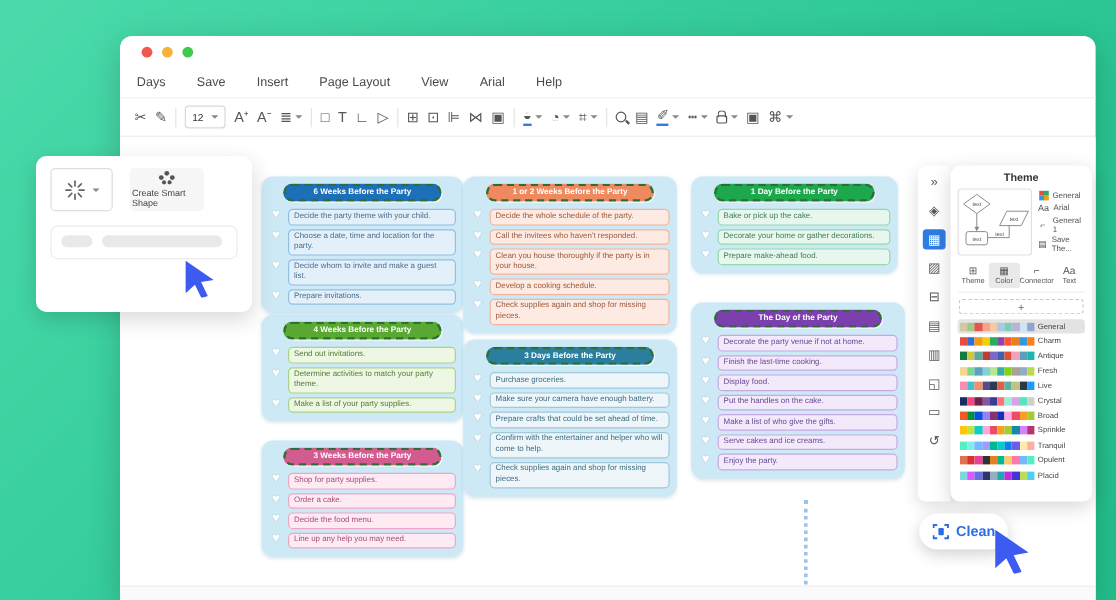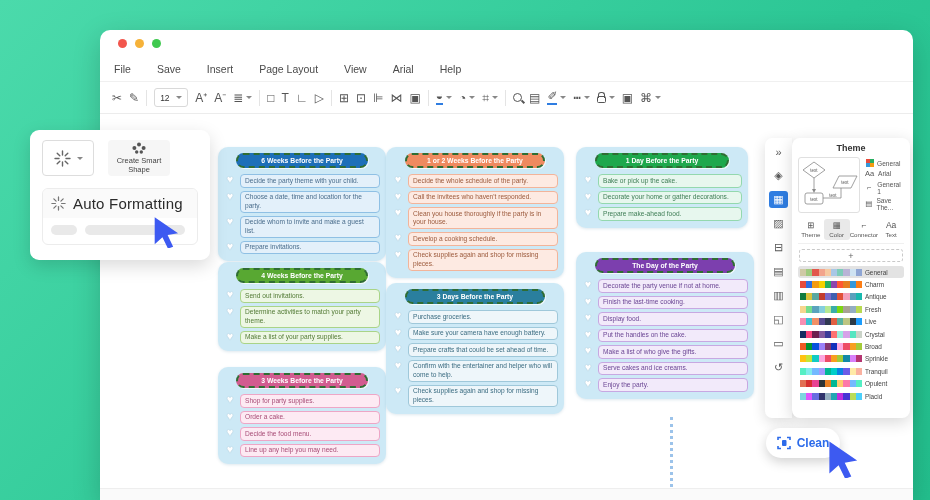--- a/index.html
+++ b/index.html
@@ -81,21 +81,21 @@
   .pal-label { font-size:6.4px; color:#444; white-space:nowrap; }
 
   
   .smart-card { position:absolute; left:30px; top:130px; width:180px; height:130px; background:#fff;
     border-radius:9px; box-shadow:0 6px 18px rgba(0,0,0,.15); padding:10px 12px; }
   .sc-row { display:flex; gap:14px; align-items:stretch; }
   .sc-btn1 { border:1px solid #ddd; border-radius:4px; width:52px; height:36px; display:flex;
     align-items:center; justify-content:center; gap:5px; }
   .sc-btn2 { width:62px; display:flex; flex-direction:column; align-items:center; justify-content:center;
     gap:2px; background:#f6f6f6; border-radius:4px; padding:2px; }
-  .sc-btn2 .lbl { font-size:7.5px; color:#444; text-align:center; line-height:1.2; }
+  .sc-btn2 .lbl { font-size:7.5px; color:#444; text-align:left; line-height:1.2; }
   .af-card { margin-top:12px; border:1px solid #ececec; border-radius:6px; overflow:hidden; }
   .af-head { background:#fafafa; display:flex; align-items:center; gap:7px; padding:6px 8px; }
   .af-title { font-size:15px; color:#2b2b2b; letter-spacing:.2px; }
   .af-body { display:flex; gap:8px; padding:7px 8px 9px 8px; }
   .sk-pill { width:26px; height:10px; border-radius:5px; background:#e9e9e9; }
   .sk-bar { width:100px; height:10px; border-radius:5px; background:#e9e9e9; }
 
   
   .focus-btn { position:absolute; left:766px; top:428px; width:74px; height:30px; background:#fff;
     border-radius:16px; box-shadow:0 4px 12px rgba(0,0,0,.18); display:flex; align-items:center;
@@ -107,21 +107,21 @@
 </head>
 <body>
 
 <div class="window">
   <div class="titlebar">
     <span class="tl" style="background: rgb(242, 86, 77);"></span>
     <span class="tl" style="background: rgb(246, 178, 57);"></span>
     <span class="tl" style="background: rgb(63, 201, 79);"></span>
   </div>
   <div class="menubar">
-      <span class="menu-item">File</span>
+      <span class="menu-item">Days</span>
       <span class="menu-item">Save</span>
       <span class="menu-item">Insert</span>
       <span class="menu-item">Page Layout</span>
       <span class="menu-item">View</span>
       <span class="menu-item">Arial</span>
       <span class="menu-item">Help</span>
     </div>
   <div class="toolbar">
       <span class="tbi">
         <span class="tglyph">✂</span>
@@ -626,35 +626,20 @@
         <circle cx="7" cy="2.4" r="2" fill="#555"></circle>
           <circle cx="2.4" cy="6" r="2" fill="#555"></circle>
         <circle cx="11.6" cy="6" r="2" fill="#555"></circle>
           <circle cx="4.7" cy="10" r="1.7" fill="#555"></circle>
         <circle cx="9.3" cy="10" r="1.7" fill="#555"></circle>
       </svg>
       <span class="lbl">Create Smart Shape</span>
     </div>
   </div>
   <div class="af-card">
-    <div class="af-head">
-      <svg width="15" height="15" viewBox="0 0 17 17">
-        <g stroke="#777" stroke-width="1.4" stroke-linecap="round">
-          <line x1="8.5" y1="1" x2="8.5" y2="5"></line>
-            <line x1="8.5" y1="12" x2="8.5" y2="16"></line>
-          <line x1="1" y1="8.5" x2="5" y2="8.5"></line>
-            <line x1="12" y1="8.5" x2="16" y2="8.5"></line>
-          <line x1="3.2" y1="3.2" x2="5.8" y2="5.8"></line>
-            <line x1="11.2" y1="11.2" x2="13.8" y2="13.8"></line>
-          <line x1="3.2" y1="13.8" x2="5.8" y2="11.2"></line>
-            <line x1="11.2" y1="5.8" x2="13.8" y2="3.2"></line>
-        </g>
-      </svg>
-      <span class="af-title">Auto Formatting</span>
-    </div>
     <div class="af-body">
       <span class="sk-pill"></span>
       <span class="sk-bar"></span>
     </div>
   </div>
 </div>
 
 <svg class="cursor" style="left:152px; top:216px;" width="30" height="32" viewBox="0 0 24 26">
   <path d="M2,1 L21,14 L12.5,15.5 L17,25 L12.8,26.5 L8.3,17.3 L2,23 Z" fill="#3D5AF1"></path>
 </svg>

